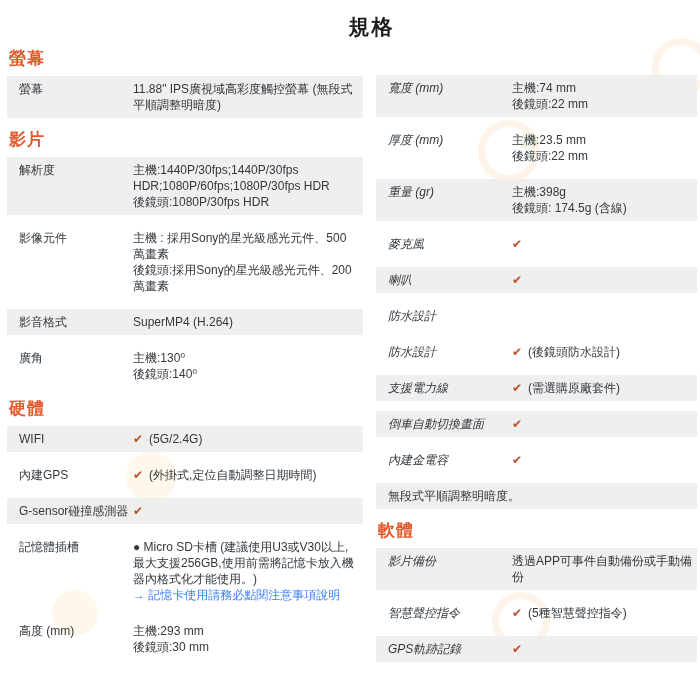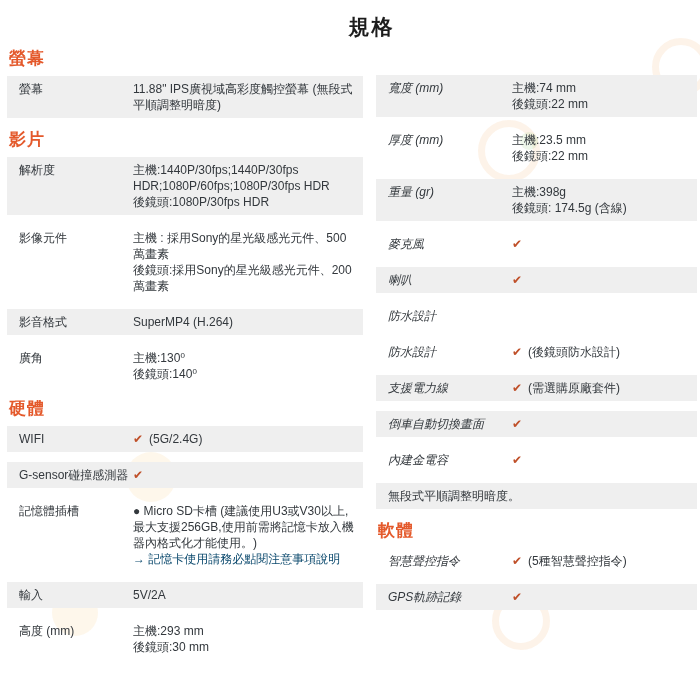--- a/index.html
+++ b/index.html
@@ -56,21 +56,21 @@
   .ln{display:block;}
   .chk{
     color:#bf4f28;
     font-weight:bold;
     margin-right:6px;
     font-size:12px;
     display:inline-block;
   }
   .link{
     display:block;
-    color:#0c4a6e;
+    color:#3b82f6;
     cursor:pointer;
     text-decoration:none;
   }
   
   .wm{
     position:absolute;
     border-radius:50%;
     pointer-events:none;
     z-index:1;
   }
@@ -138,42 +138,42 @@
 
     <div class="sec-h">硬體</div>
 
     <div class="row g">
       <div class="lbl">WIFI</div>
       <div class="val">
         <span class="chk">✔</span><span>(5G/2.4G)</span>
       </div>
     </div>
 
+    <div class="row">
+      <div class="lbl">內建GPS</div>
+      <div class="val">
+        <span class="chk">✔</span><span>(外掛式,定位自動調整日期時間)</span>
+      </div>
+    </div>
 
     <div class="row g">
       <div class="lbl">G-sensor碰撞感測器</div>
       <div class="val">
         <span class="chk">✔</span><span></span>
       </div>
     </div>
 
     <div class="row">
       <div class="lbl">記憶體插槽</div>
       <div class="val">
         <span class="ln">● Micro SD卡槽 (建議使用U3或V30以上,最大支援256GB,使用前需將記憶卡放入機器內格式化才能使用。)</span>
         <a class="link">→ 記憶卡使用請務必點閱注意事項說明</a>
       </div>
     </div>
 
-    <div class="row g">
-      <div class="lbl">輸入</div>
-      <div class="val">
-        <span class="ln">5V/2A</span>
-      </div>
-    </div>
 
     <div class="row">
       <div class="lbl">高度 (mm)</div>
       <div class="val">
         <span class="ln">主機:293 mm</span>
         <span class="ln">後鏡頭:30 mm</span>
       </div>
     </div>
 
   </div>
@@ -251,20 +251,26 @@
     </div>
 
     <div class="row g">
       <div class="val">
         <span class="ln">無段式平順調整明暗度。</span>
       </div>
     </div>
 
     <div class="sec-h">軟體</div>
 
+    <div class="row g">
+      <div class="lbl">影片備份</div>
+      <div class="val">
+        <span class="ln">透過APP可事件自動備份或手動備份</span>
+      </div>
+    </div>
 
     <div class="row">
       <div class="lbl">智慧聲控指令</div>
       <div class="val">
         <span class="chk">✔</span><span>(5種智慧聲控指令)</span>
       </div>
     </div>
 
     <div class="row g">
       <div class="lbl">GPS軌跡記錄</div>

